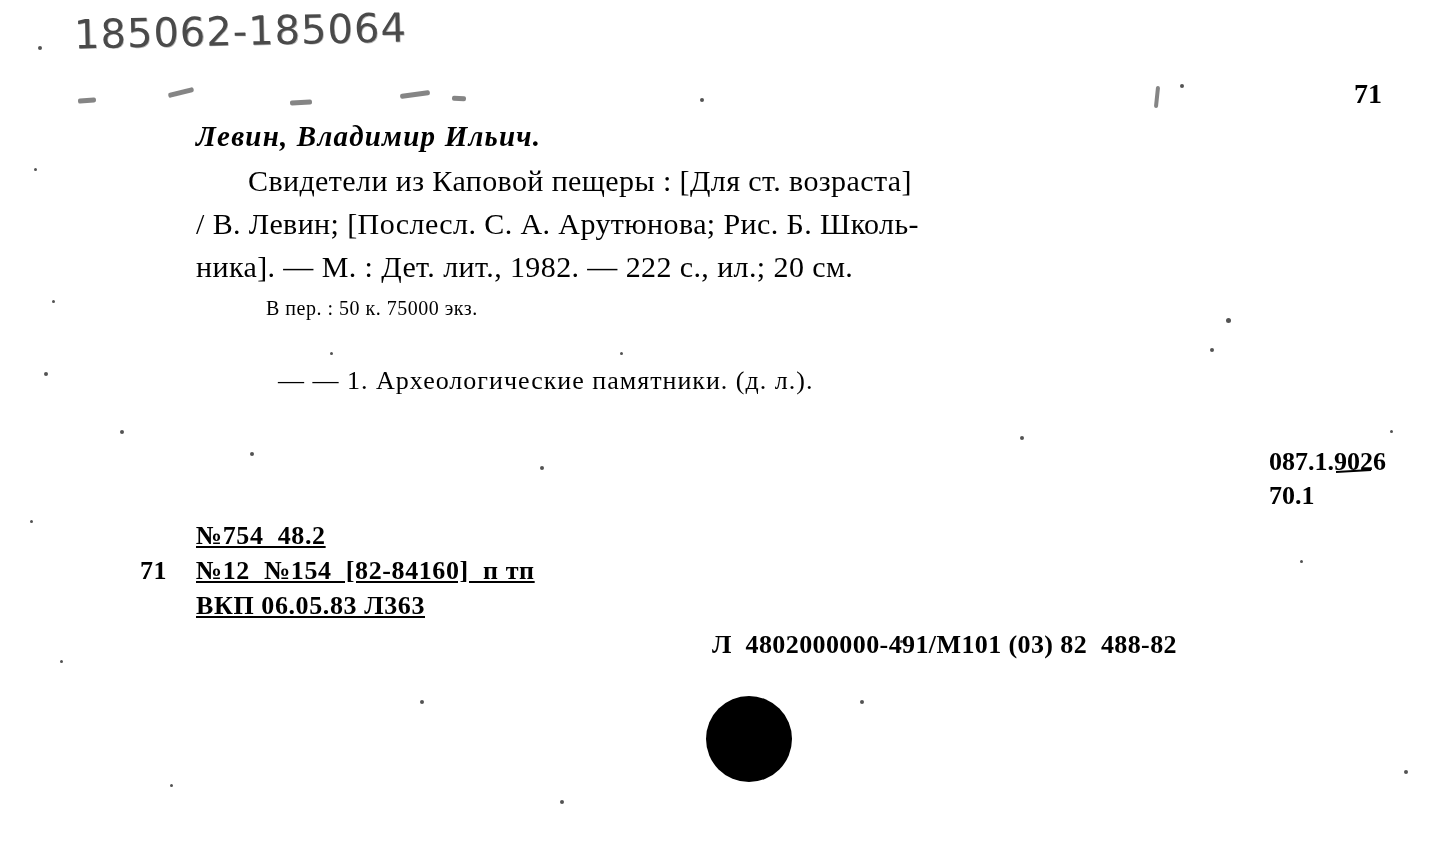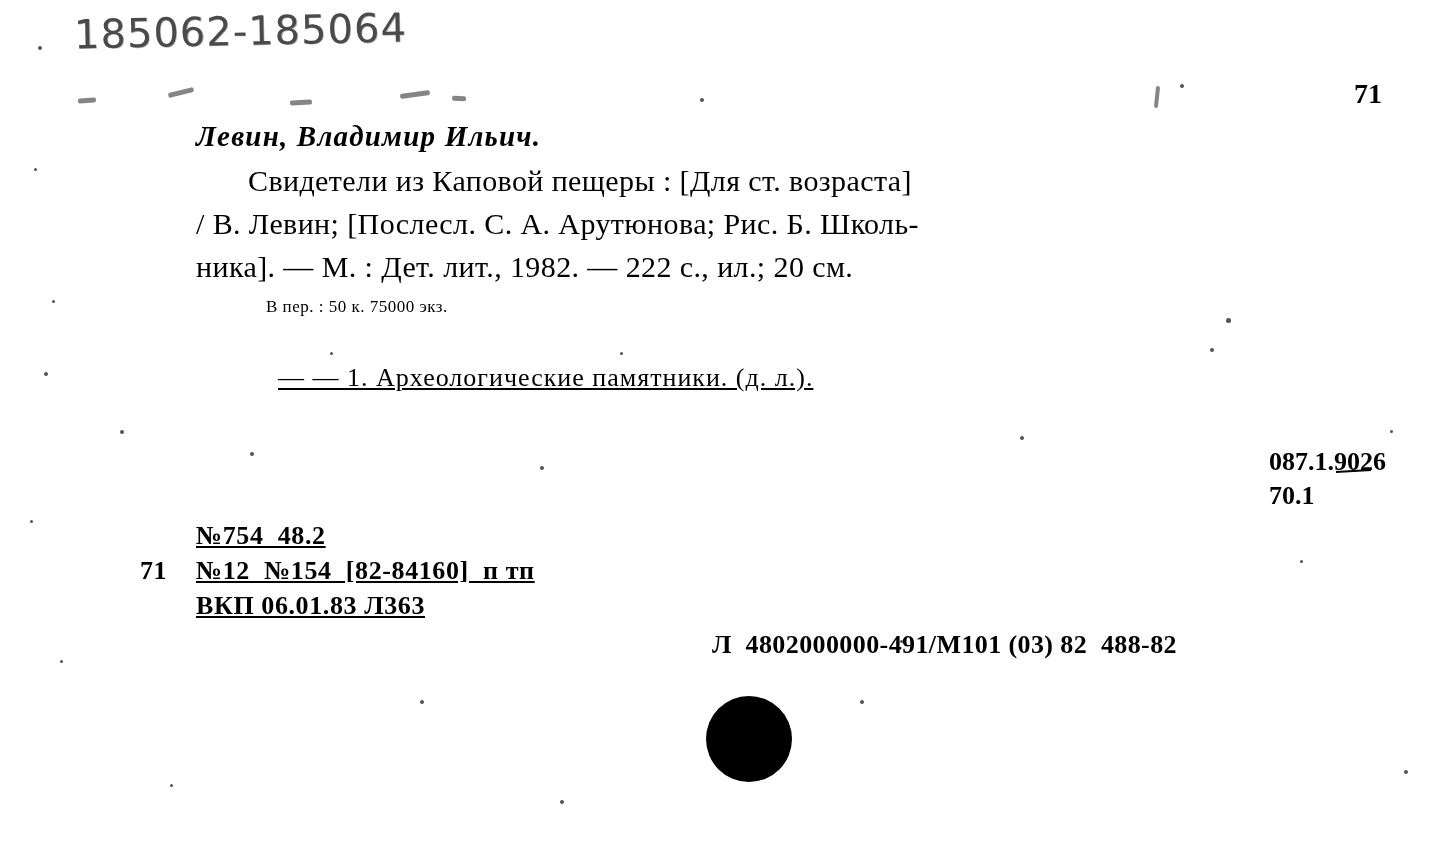--- a/index.html
+++ b/index.html
@@ -58,32 +58,31 @@
   }
   .title-block {
     font-family: "Liberation Serif", serif;
     font-size: 30px;
     line-height: 43px;
     letter-spacing: 0.4px;
   }
   .title-line-1 { text-indent: 52px; }
   .imprint {
     font-family: "Liberation Serif", serif;
-    font-size: 17px;
+    font-size: 20px;
     letter-spacing: 0.5px;
     margin-top: 9px;
     text-indent: 70px;
   }
   .tracing {
     font-family: "Liberation Serif", serif;
     font-size: 26px;
     letter-spacing: 1px;
     margin-top: 46px;
     text-indent: 82px;
-    text-decoration: underline;
   }
 
   
   .classification {
     position: absolute;
     right: 62px;
     top: 445px;
     text-align: left;
     font-family: "Liberation Serif", serif;
     font-weight: bold;
@@ -181,21 +180,21 @@
   </div>
 
   <div class="classification">
     <div class="udc"><span>087.1</span>.<span class="strike">902</span><span>6</span></div>
     <div>70.1</div>
   </div>
 
   <div class="codes">
     <div class="row">№754  48.2</div>
     <div class="row"><span class="gutter">71</span><span>№12  №154  [82-84160]  п тп</span></div>
-    <div class="row">ВКП 06.01.83 Л363</div>
+    <div class="row">ВКП 06.05.83 Л363</div>
   </div>
 
   <div class="printer-key">Л  4802000000-491/М101 (03) 82  488-82</div>
 
   <div class="punch-dot"></div>
 
   <div class="speck" style="left:38px;top:46px;width:4px;height:4px;"></div>
   <div class="speck" style="left:34px;top:168px;width:3px;height:3px;"></div>
   <div class="speck" style="left:52px;top:300px;width:3px;height:3px;"></div>
   <div class="speck" style="left:44px;top:372px;width:4px;height:4px;"></div>

